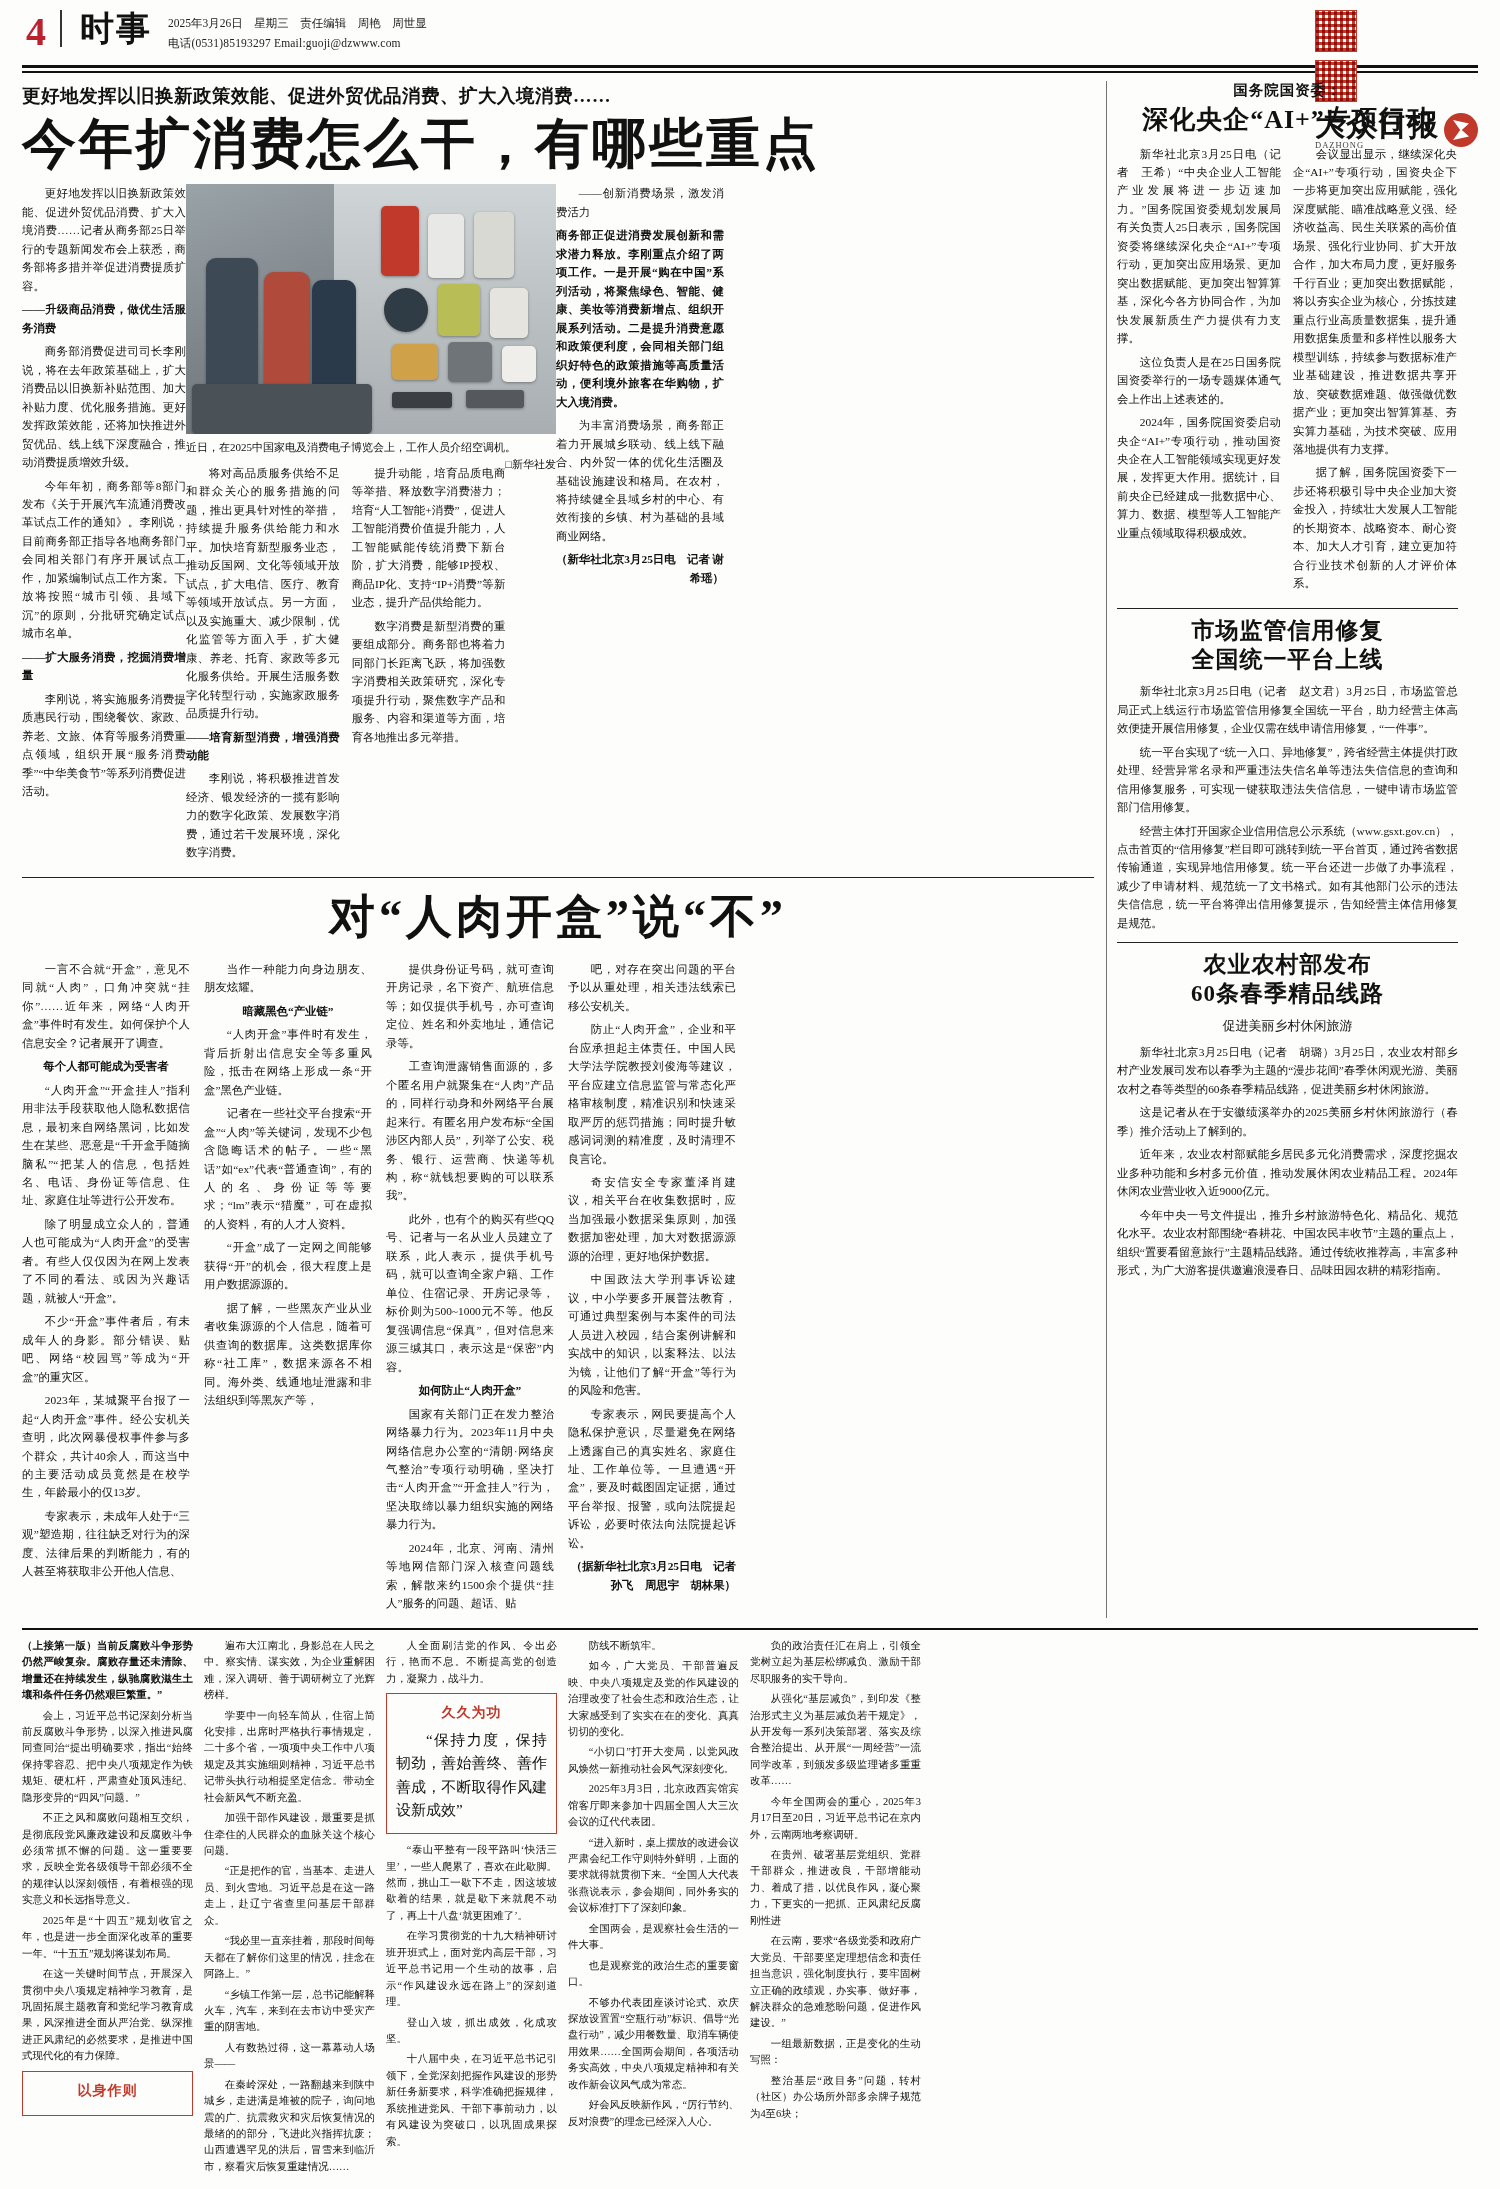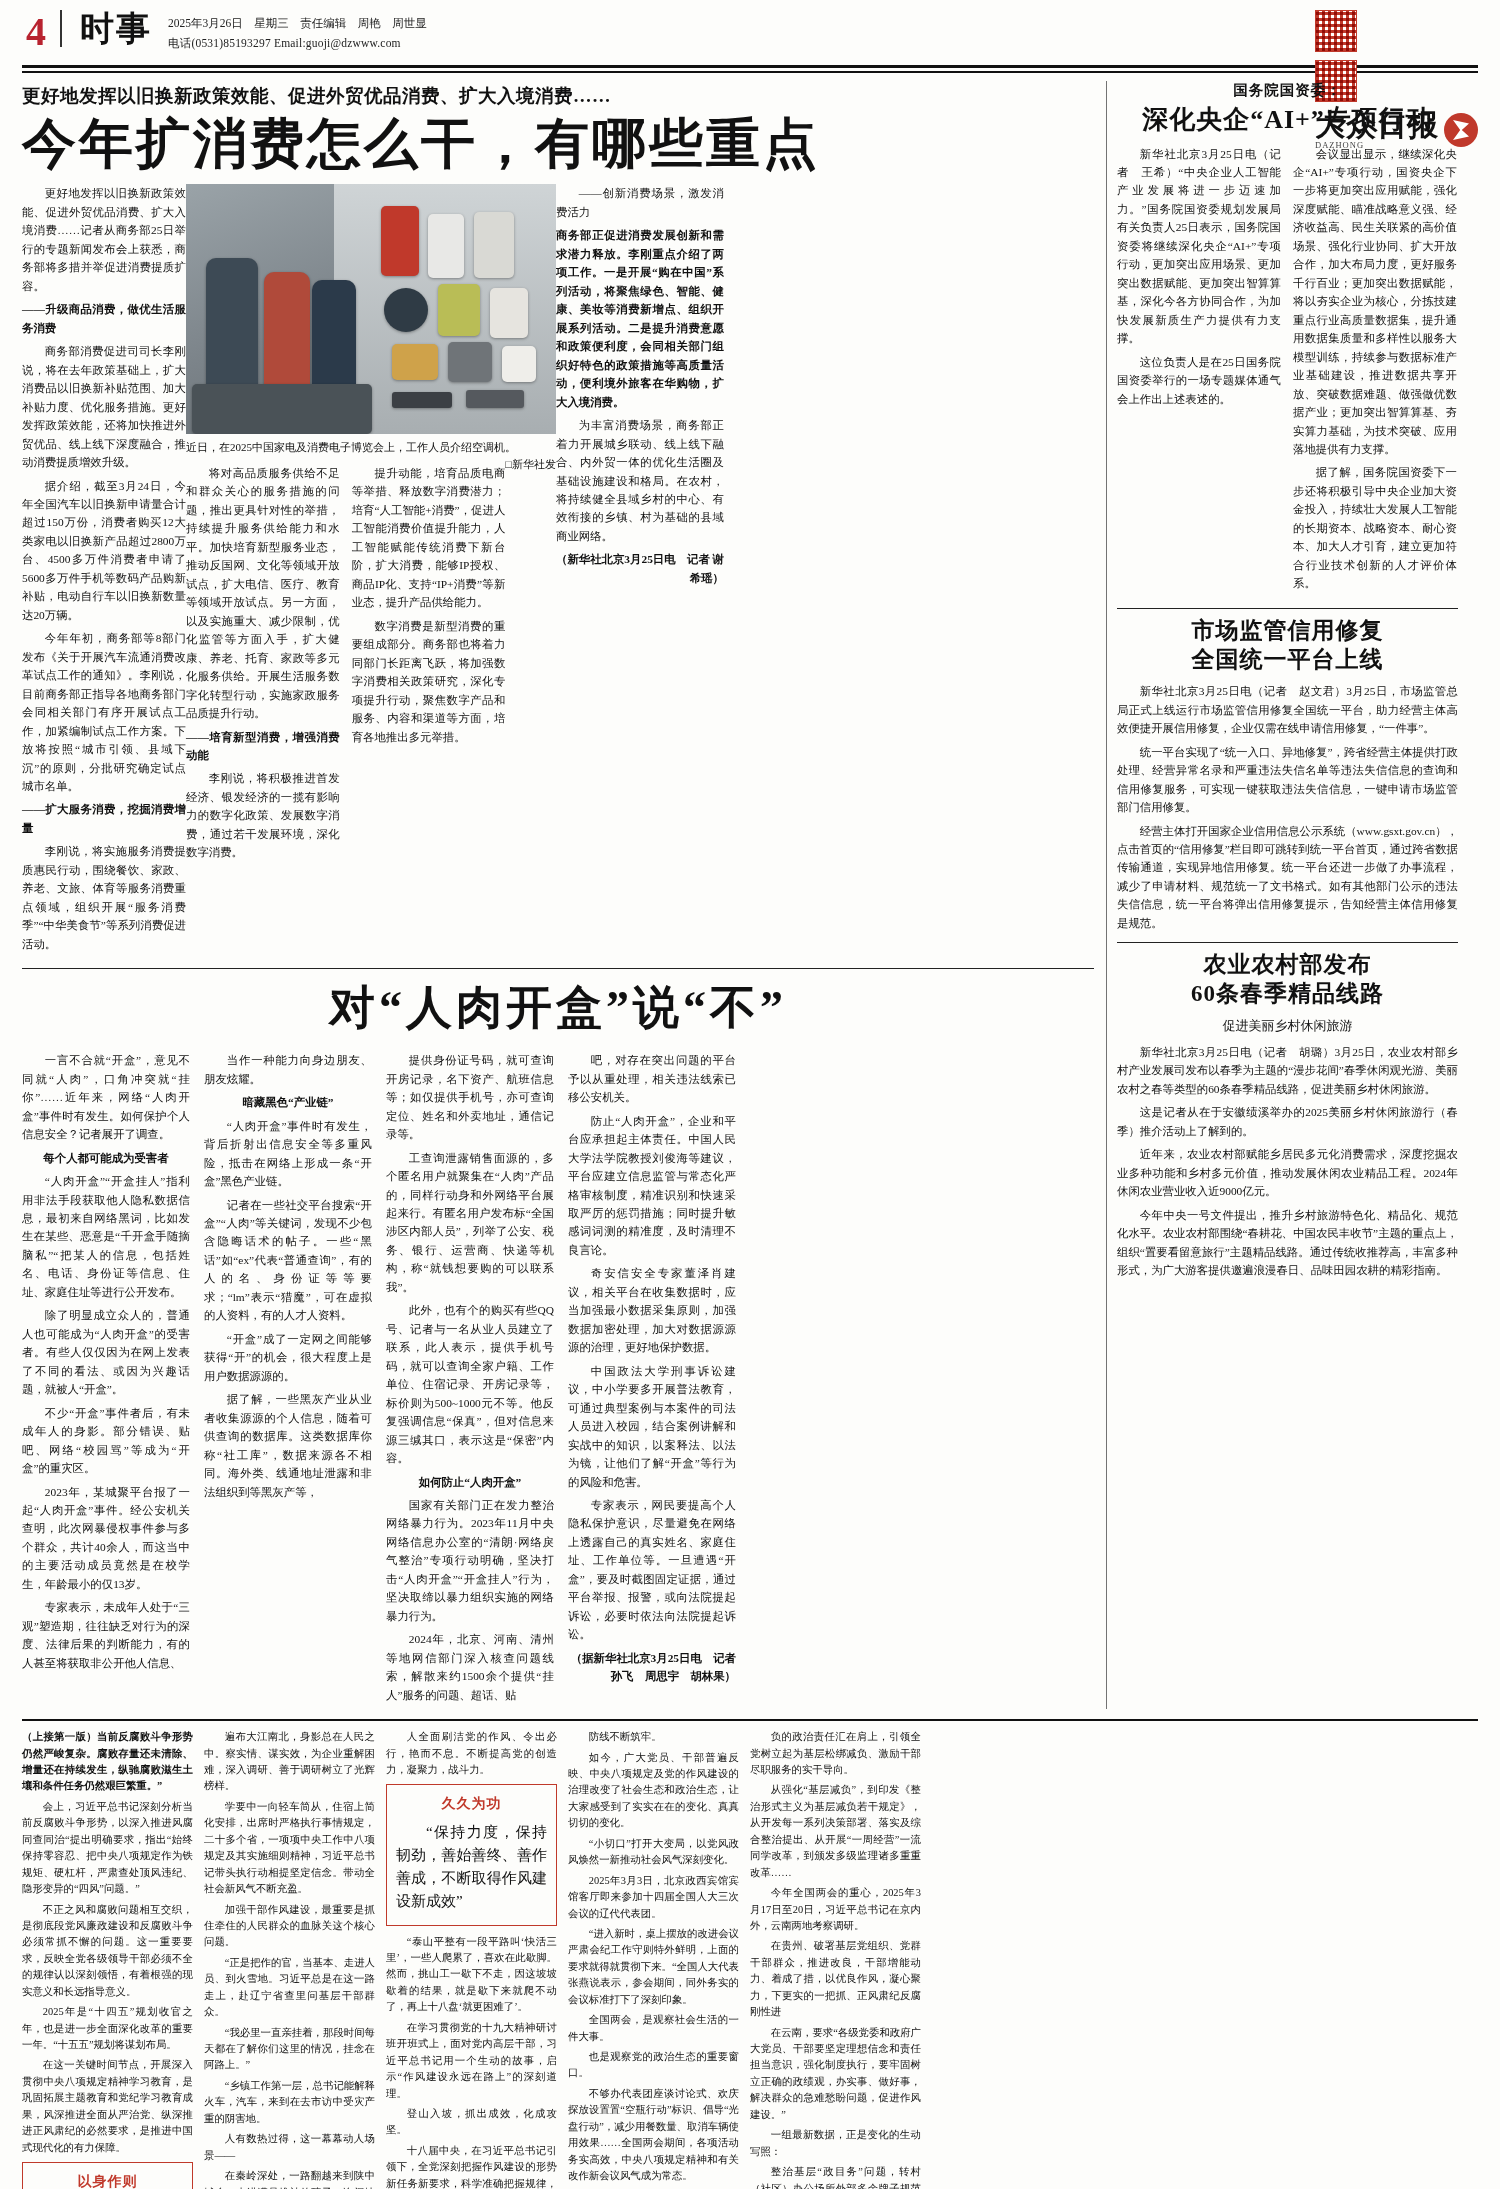--- a/index.html
+++ b/index.html
@@ -123,21 +123,20 @@
     <div class="left-zone">
 
       <div class="kicker">更好地发挥以旧换新政策效能、促进外贸优品消费、扩大入境消费……</div>
       <div class="headline-1">今年扩消费怎么干，有哪些重点</div>
 
       <div class="story1">
         <div class="s1-c1 col-text">
           <p>更好地发挥以旧换新政策效能、促进外贸优品消费、扩大入境消费……记者从商务部25日举行的专题新闻发布会上获悉，商务部将多措并举促进消费提质扩容。</p>
           <p class="subhead">——升级商品消费，做优生活服务消费</p>
           <p>商务部消费促进司司长李刚说，将在去年政策基础上，扩大消费品以旧换新补贴范围、加大补贴力度、优化服务措施。更好发挥政策效能，还将加快推进外贸优品、线上线下深度融合，推动消费提质增效升级。</p>
-          <p>据介绍，截至3月24日，今年全国汽车以旧换新申请量合计超过150万份，消费者购买12大类家电以旧换新产品超过2800万台、4500多万件消费者申请了5600多万件手机等数码产品购新补贴，电动自行车以旧换新数量达20万辆。</p>
           <p>今年年初，商务部等8部门发布《关于开展汽车流通消费改革试点工作的通知》。李刚说，目前商务部正指导各地商务部门会同相关部门有序开展试点工作，加紧编制试点工作方案。下放将按照“城市引领、县域下沉”的原则，分批研究确定试点城市名单。</p>
           <p class="subhead">——扩大服务消费，挖掘消费增量</p>
           <p>李刚说，将实施服务消费提质惠民行动，围绕餐饮、家政、养老、文旅、体育等服务消费重点领域，组织开展“服务消费季”“中华美食节”等系列消费促进活动。</p>
         </div>
 
         <div class="s1-photo-col">
           <div class="photo">
             <div class="sky"></div>
             <div class="wall"></div>
             <div class="prod" style="left:195px;top:22px;width:38px;height:70px;background:#c0392b;"></div>
@@ -227,20 +226,21 @@
 
     <div class="right-zone">
 
       <div>
         <div class="rz-label">国务院国资委：</div>
         <div class="rz-head">深化央企“AI+”专项行动</div>
         <div class="rz-split">
           <div class="rz-text">
             <p>新华社北京3月25日电（记者　王希）“中央企业人工智能产业发展将进一步迈速加力。”国务院国资委规划发展局有关负责人25日表示，国务院国资委将继续深化央企“AI+”专项行动，更加突出应用场景、更加突出数据赋能、更加突出智算算基，深化今各方协同合作，为加快发展新质生产力提供有力支撑。</p>
             <p>这位负责人是在25日国务院国资委举行的一场专题媒体通气会上作出上述表述的。</p>
+            <p>2024年，国务院国资委启动央企“AI+”专项行动，推动国资央企在人工智能领域实现更好发展，发挥更大作用。据统计，目前央企已经建成一批数据中心、算力、数据、模型等人工智能产业重点领域取得积极成效。</p>
           </div>
           <div class="rz-text">
             <p>会议显出显示，继续深化央企“AI+”专项行动，国资央企下一步将更加突出应用赋能，强化深度赋能、瞄准战略意义强、经济收益高、民生关联紧的高价值场景、强化行业协同、扩大开放合作，加大布局力度，更好服务千行百业；更加突出数据赋能，将以夯实企业为核心，分拣技建重点行业高质量数据集，提升通用数据集质量和多样性以服务大模型训练，持续参与数据标准产业基础建设，推进数据共享开放、突破数据难题、做强做优数据产业；更加突出智算算基、夯实算力基础，为技术突破、应用落地提供有力支撑。</p>
             <p>据了解，国务院国资委下一步还将积极引导中央企业加大资金投入，持续壮大发展人工智能的长期资本、战略资本、耐心资本、加大人才引育，建立更加符合行业技术创新的人才评价体系。</p>
           </div>
         </div>
       </div>
 
       <div class="rz-rule"></div>
 

